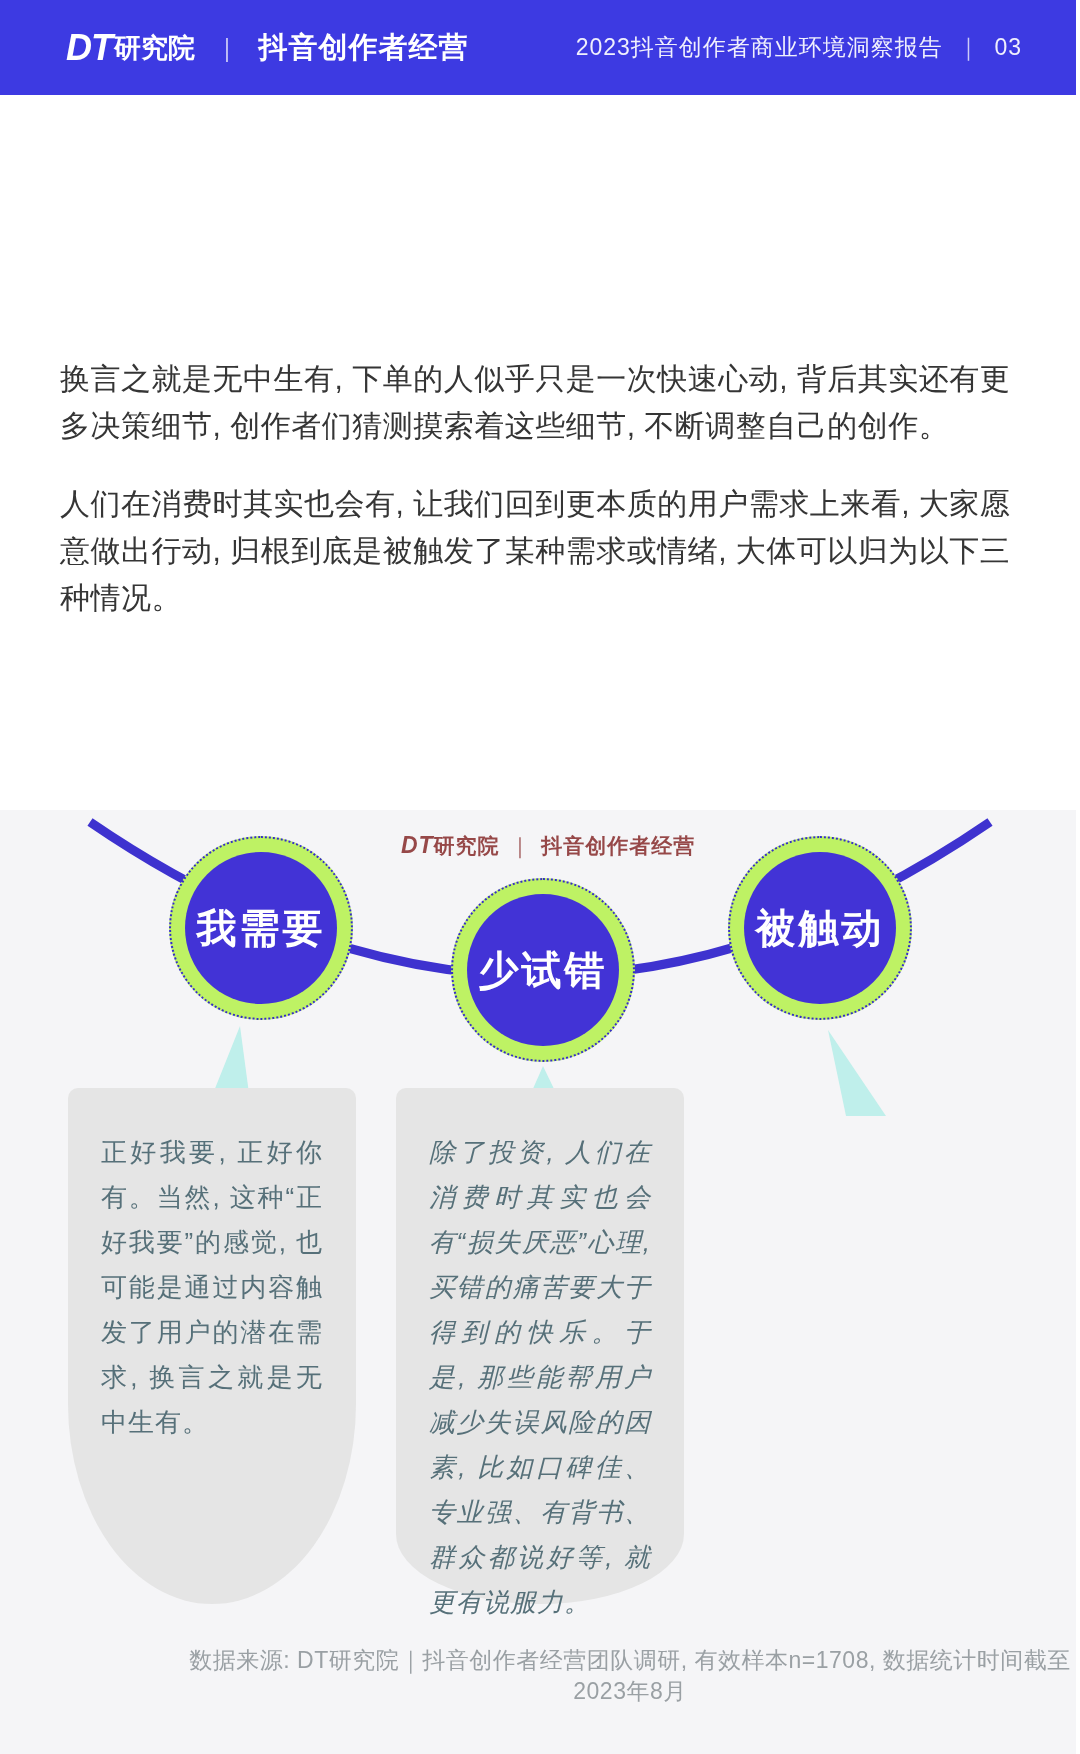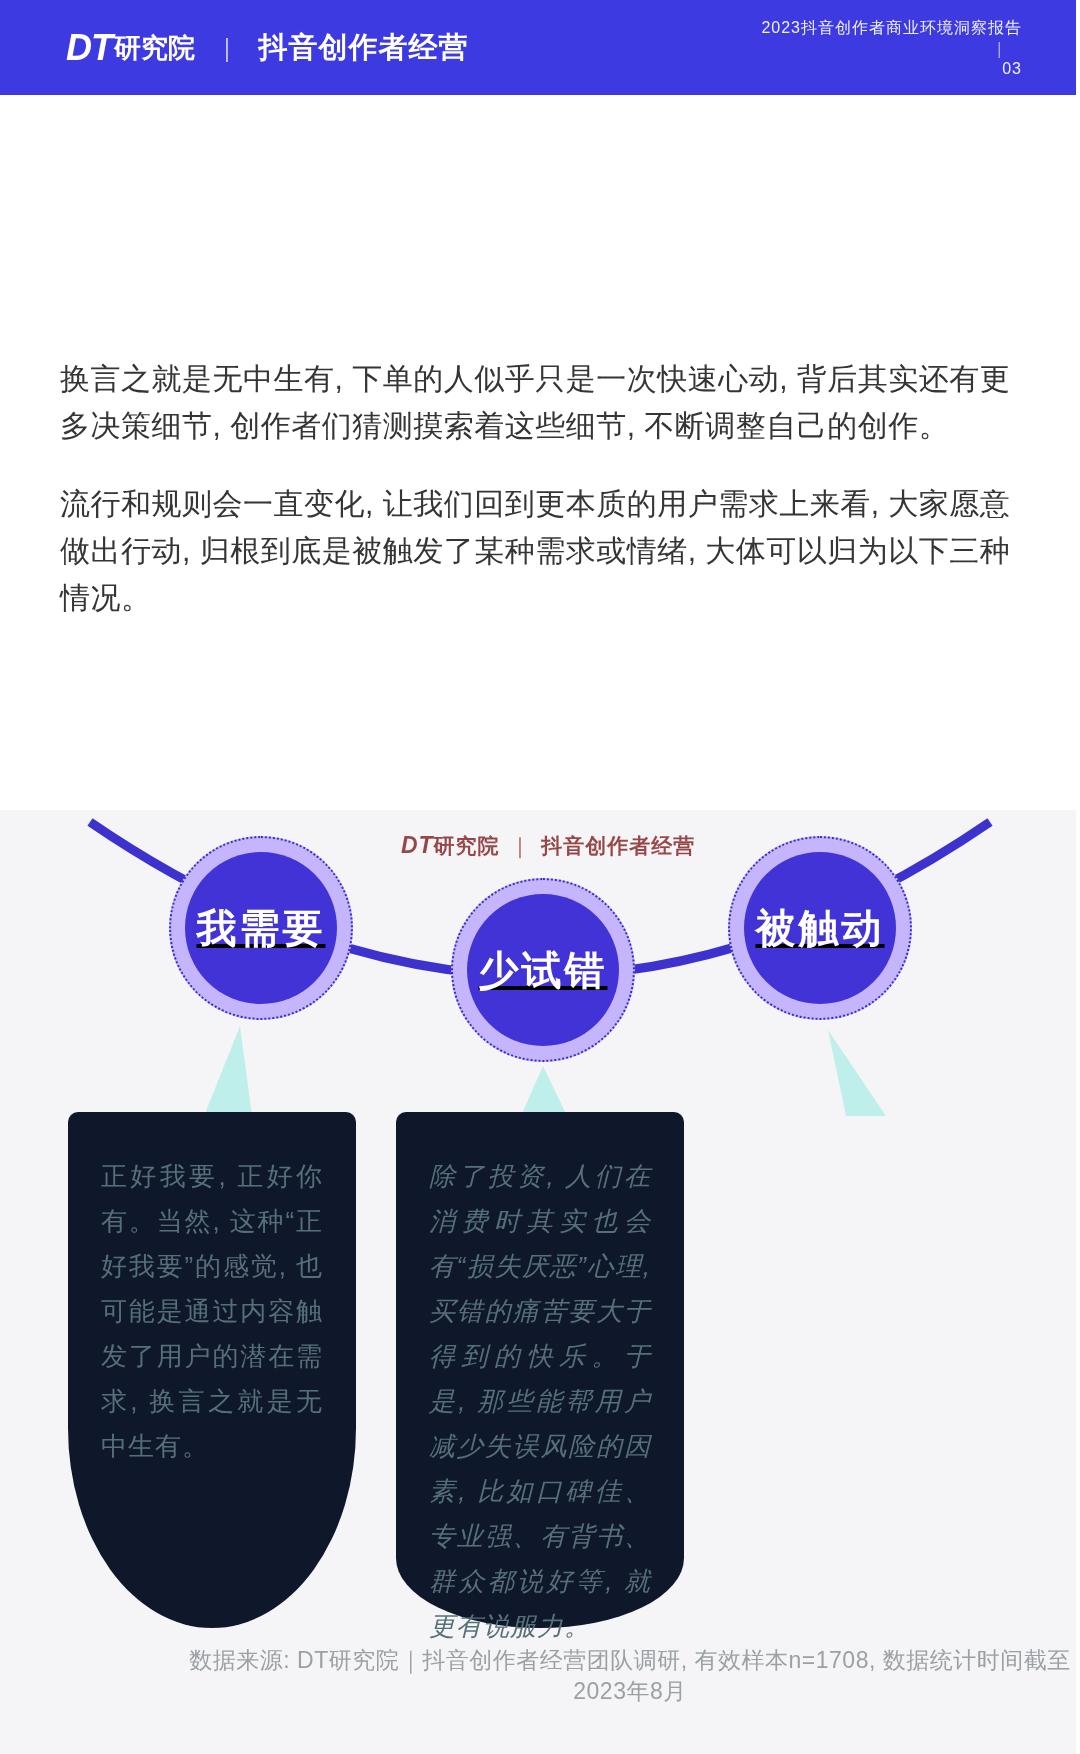--- a/index.html
+++ b/index.html
@@ -8,49 +8,49 @@
 
   
   .hdr{position:absolute;left:0;top:0;width:1080px;height:95px;background:#3d3ae2;
        display:flex;align-items:center;justify-content:space-between;
        padding:0 58px 0 66px;box-sizing:border-box;color:#fff;}
   .hdr-left{display:flex;align-items:center;font-weight:bold;}
   .logo-dt{font-style:italic;font-weight:900;font-size:36px;letter-spacing:-1px;}
   .logo-suffix{font-size:27px;font-weight:800;margin-left:2px;}
   .hdr-sep{font-size:24px;font-weight:200;margin:0 20px;opacity:.85;}
   .brand{font-size:29px;font-weight:800;letter-spacing:1px;}
-  .hdr-right{font-size:16px;font-weight:500;color:rgba(255,255,255,.92);letter-spacing:1px;
-             display:flex;align-items:flex-end;flex-direction:column;}
+  .hdr-right{font-size:23px;font-weight:500;color:rgba(255,255,255,.92);letter-spacing:1px;
+             display:flex;align-items:center;}
   .hdr-right .pgsep{margin:0 14px;font-weight:200;opacity:.8;}
 
   
   .para{position:absolute;left:60px;width:958px;font-size:30px;line-height:47px;
         color:#353535;letter-spacing:.5px;}
 
   
   .gray{position:absolute;left:0;top:810px;width:1080px;height:944px;background:#f5f5f7;}
 
   .lines-svg{position:absolute;left:0;top:0;width:1080px;height:1754px;pointer-events:none;}
 
   
   .ring{position:absolute;width:184px;height:184px;border-radius:50%;
-        background:#c4b5fd;border:2.5px dotted #352ec6;box-sizing:border-box;
-        display:flex;align-items:center;justify-content:center;text-decoration:underline;}
+        background:#bef264;border:2.5px dotted #352ec6;box-sizing:border-box;
+        display:flex;align-items:center;justify-content:center;}
   .disc{width:152px;height:152px;border-radius:50%;background:#4233d6;
         display:flex;align-items:center;justify-content:center;}
   .disc span{color:#ffffff;font-size:40px;font-weight:800;letter-spacing:3px;white-space:nowrap;}
 
   
   .wm{position:absolute;left:8px;top:832px;width:1080px;text-align:center;
       color:#7f1d1d;opacity:.8;font-weight:bold;font-size:21px;letter-spacing:1px;}
   .wm .wm-dt{font-style:italic;font-weight:900;font-size:23px;}
   .wm .wm-sep{font-weight:200;margin:0 10px;}
 
   
-  .panel{position:absolute;top:1112px;width:288px;height:516px;background:#0f172a;
+  .panel{position:absolute;top:1088px;width:288px;height:516px;background:#e5e5e5;
          box-sizing:border-box;padding:42px 33px 0 33px;}
   .panel-side{border-radius:10px 10px 50% 50% / 10px 10px 200px 200px;}
   .panel-mid {border-radius:10px 10px 50% 50% / 10px 10px 70px 70px;font-style:italic;}
   .panel p{margin:0;font-size:26px;line-height:45px;color:#567079;letter-spacing:1px;
            text-align:justify;text-justify:inter-ideograph;}
 
   
   .srcnote{position:absolute;left:180px;top:1645px;width:900px;text-align:center;
            font-size:23px;color:#9aa0a4;letter-spacing:.5px;}
 </style>
@@ -67,21 +67,21 @@
       <span class="brand">抖音创作者经营</span>
     </div>
     <div class="hdr-right">
       <span>2023抖音创作者商业环境洞察报告</span>
       <span class="pgsep">｜</span>
       <span>03</span>
     </div>
   </div>
 
   <p class="para" style="top:325px;">换言之就是无中生有, 下单的人似乎只是一次快速心动, 背后其实还有更多决策细节, 创作者们猜测摸索着这些细节, 不断调整自己的创作。</p>
-  <p class="para" style="top:450px;">流行和规则会一直变化, 让我们回到更本质的用户需求上来看, 大家愿意做出行动, 归根到底是被触发了某种需求或情绪, 大体可以归为以下三种情况。</p>
+  <p class="para" style="top:450px;">人们在消费时其实也会有, 让我们回到更本质的用户需求上来看, 大家愿意做出行动, 归根到底是被触发了某种需求或情绪, 大体可以归为以下三种情况。</p>
 
   <div class="gray"></div>
 
   <div class="wm">
     <span class="wm-dt">DT</span><span>研究院</span><span class="wm-sep">｜</span><span>抖音创作者经营</span>
   </div>
 
   <svg class="lines-svg" viewBox="0 0 1080 1754">
     <path d="M 90 822 Q 540 1130 990 822" fill="none" stroke="#3e32cf" stroke-width="9"></path>
     <polygon points="240,1026 204,1116 252,1116" fill="#bfefeb"></polygon>

